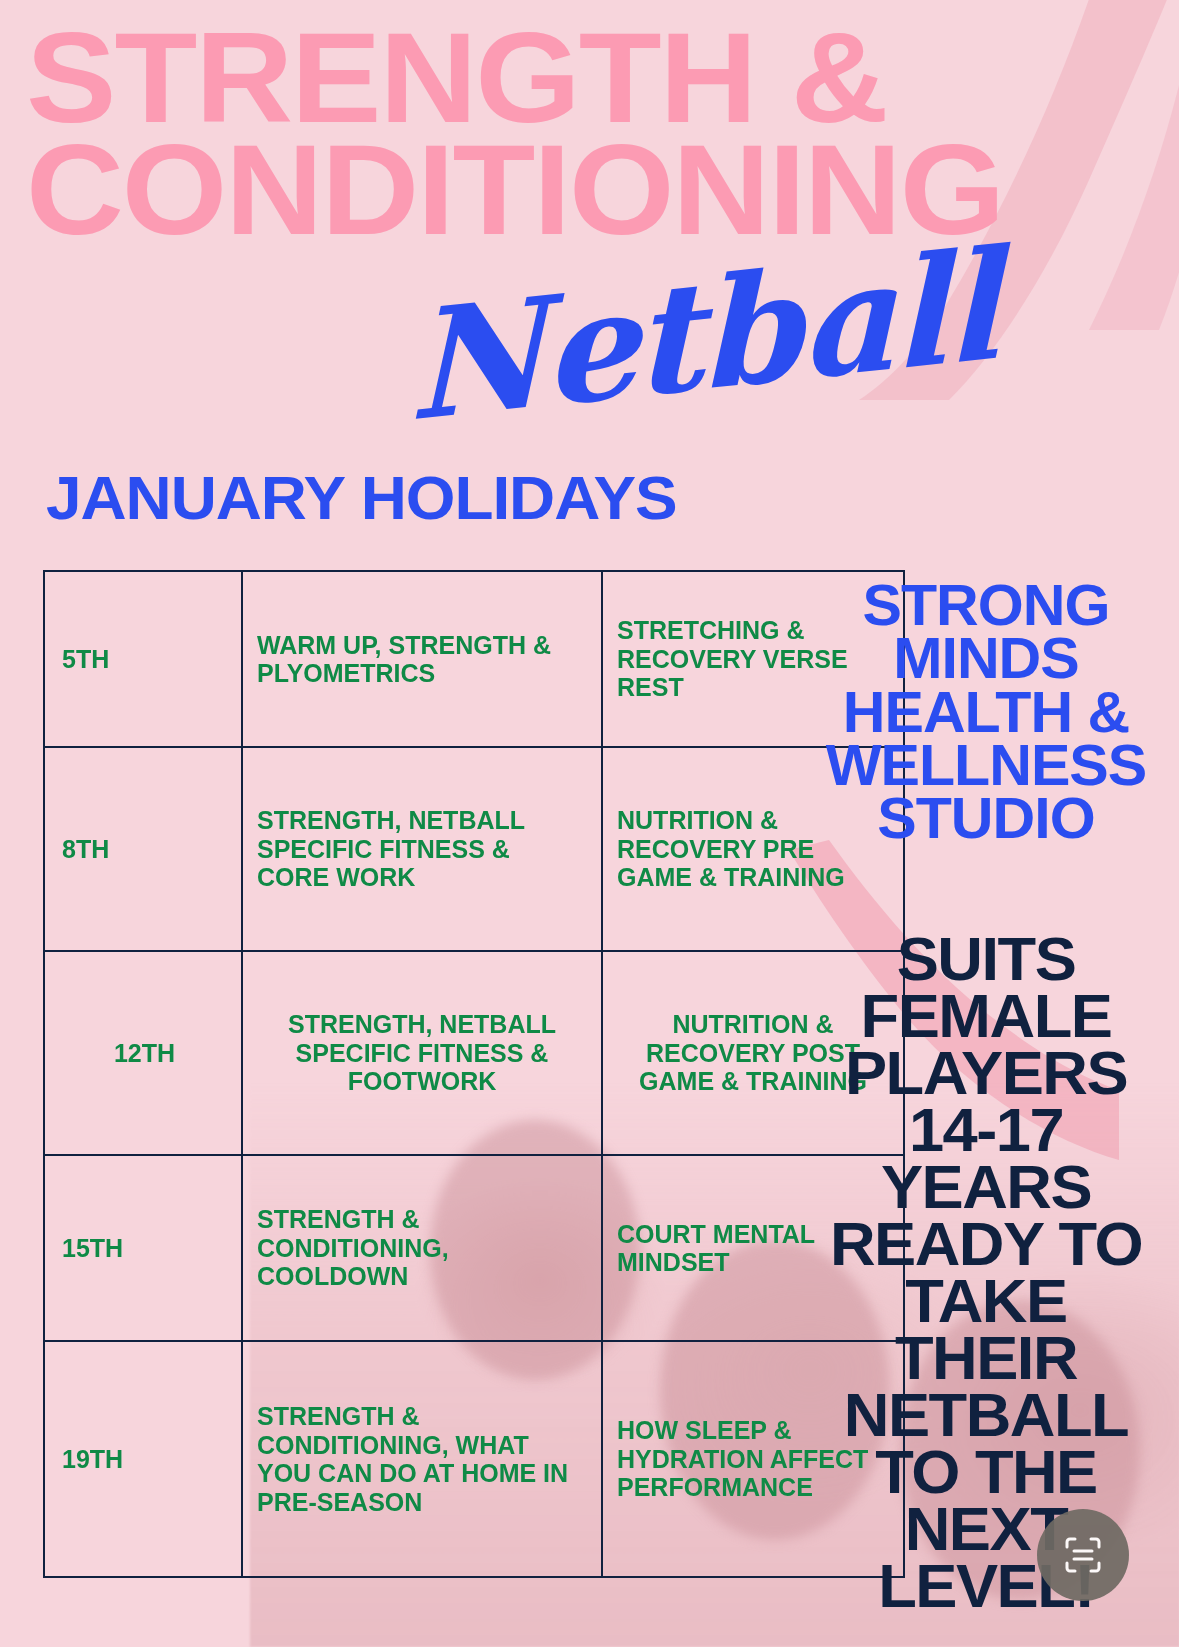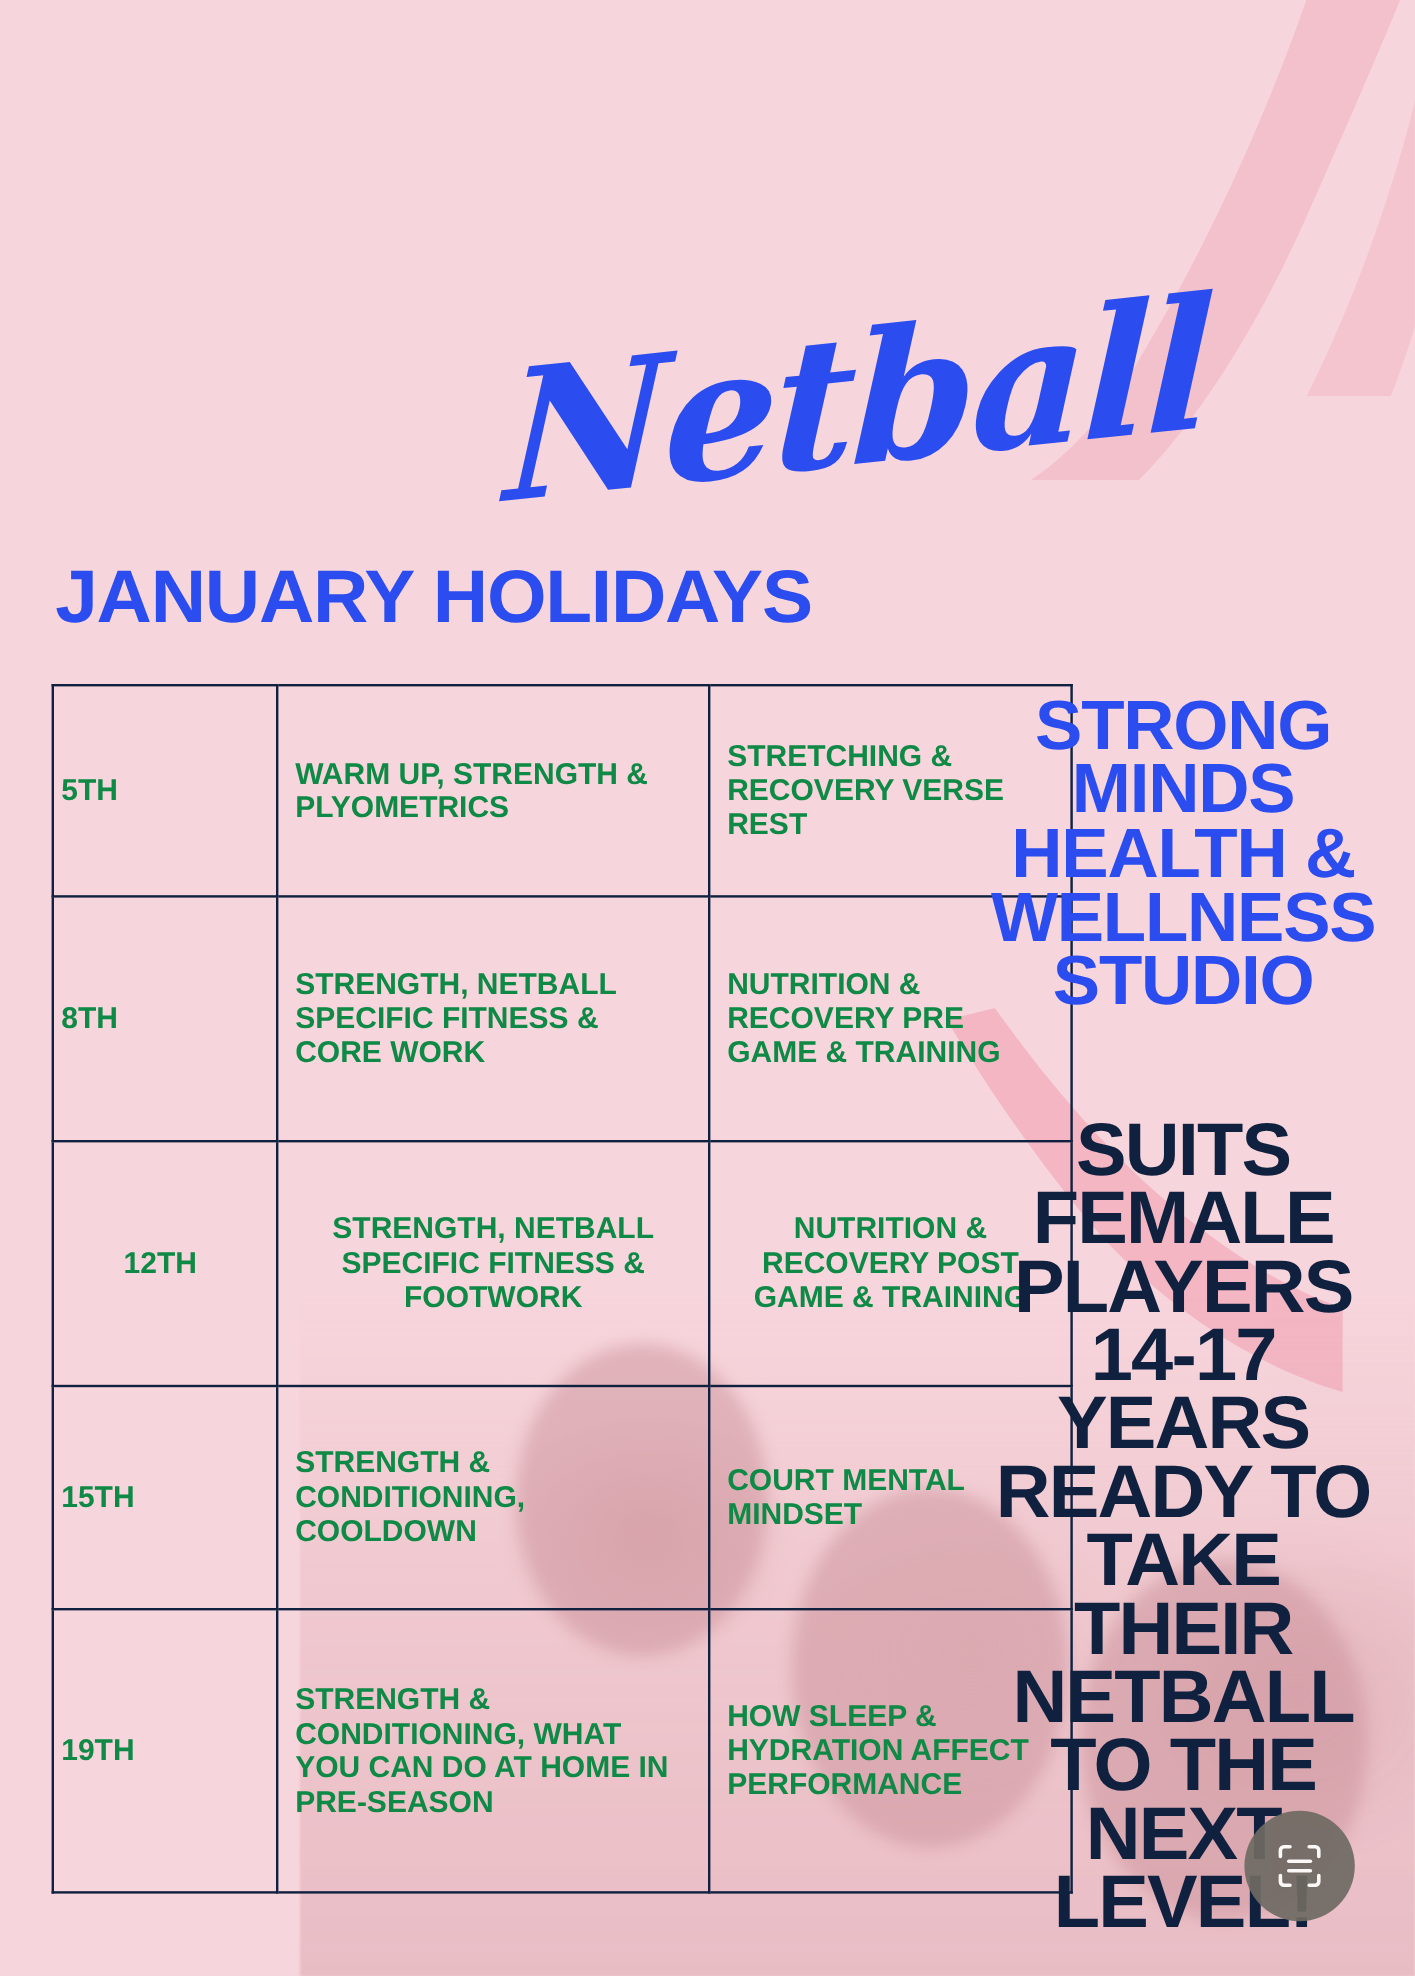--- a/index.html
+++ b/index.html
@@ -130,21 +130,21 @@
     vertical-align: middle;
     color: #0f8a46;
     font-weight: bold;
     font-size: 25px;
     line-height: 1.14;
     text-transform: uppercase;
     background: transparent;
   }
   .schedule td.date {
     width: 165px;
-    padding-left: 6px;
+    padding-left: 17px;
   }
   .schedule td.c2 { width: 330px; }
   .schedule td.c3 { width: 272px; }
   .r1 td { height: 150px; }
   .r2 td { height: 178px; margin-left: 16px; }
   .r3 td { height: 178px; text-align: center; }
   .r4 td { height: 160px; }
   .r5 td { height: 210px; }
 
   
@@ -209,20 +209,24 @@
   </svg>
   <svg class="bg-swoosh s2" viewBox="0 0 330 330">
     <path d="M40 0 C90 70 150 140 220 190 C260 220 300 240 330 250 L330 320 C260 300 180 250 120 180 C70 120 30 60 0 10 Z" fill="#f3aebd" opacity="0.8"></path>
   </svg>
 
   <div class="photo-band"></div>
   <div class="photo-figure" style="left:430px; top:1120px; width:210px; height:260px;"></div>
   <div class="photo-figure" style="left:660px; top:1240px; width:230px; height:300px;"></div>
   <div class="photo-figure" style="left:900px; top:1300px; width:240px; height:300px;"></div>
 
+  <div class="headline">
+    <div class="line line1">STRENGTH &amp;</div>
+    <div class="line line2">CONDITIONING</div>
+  </div>
 
   <div class="script">Netball</div>
 
   <div class="subhead">JANUARY HOLIDAYS</div>
 
   <table class="schedule">
     <tbody>
       <tr class="r1">
         <td class="date">5TH</td>
         <td class="c2">WARM UP, STRENGTH &amp; PLYOMETRICS</td>

